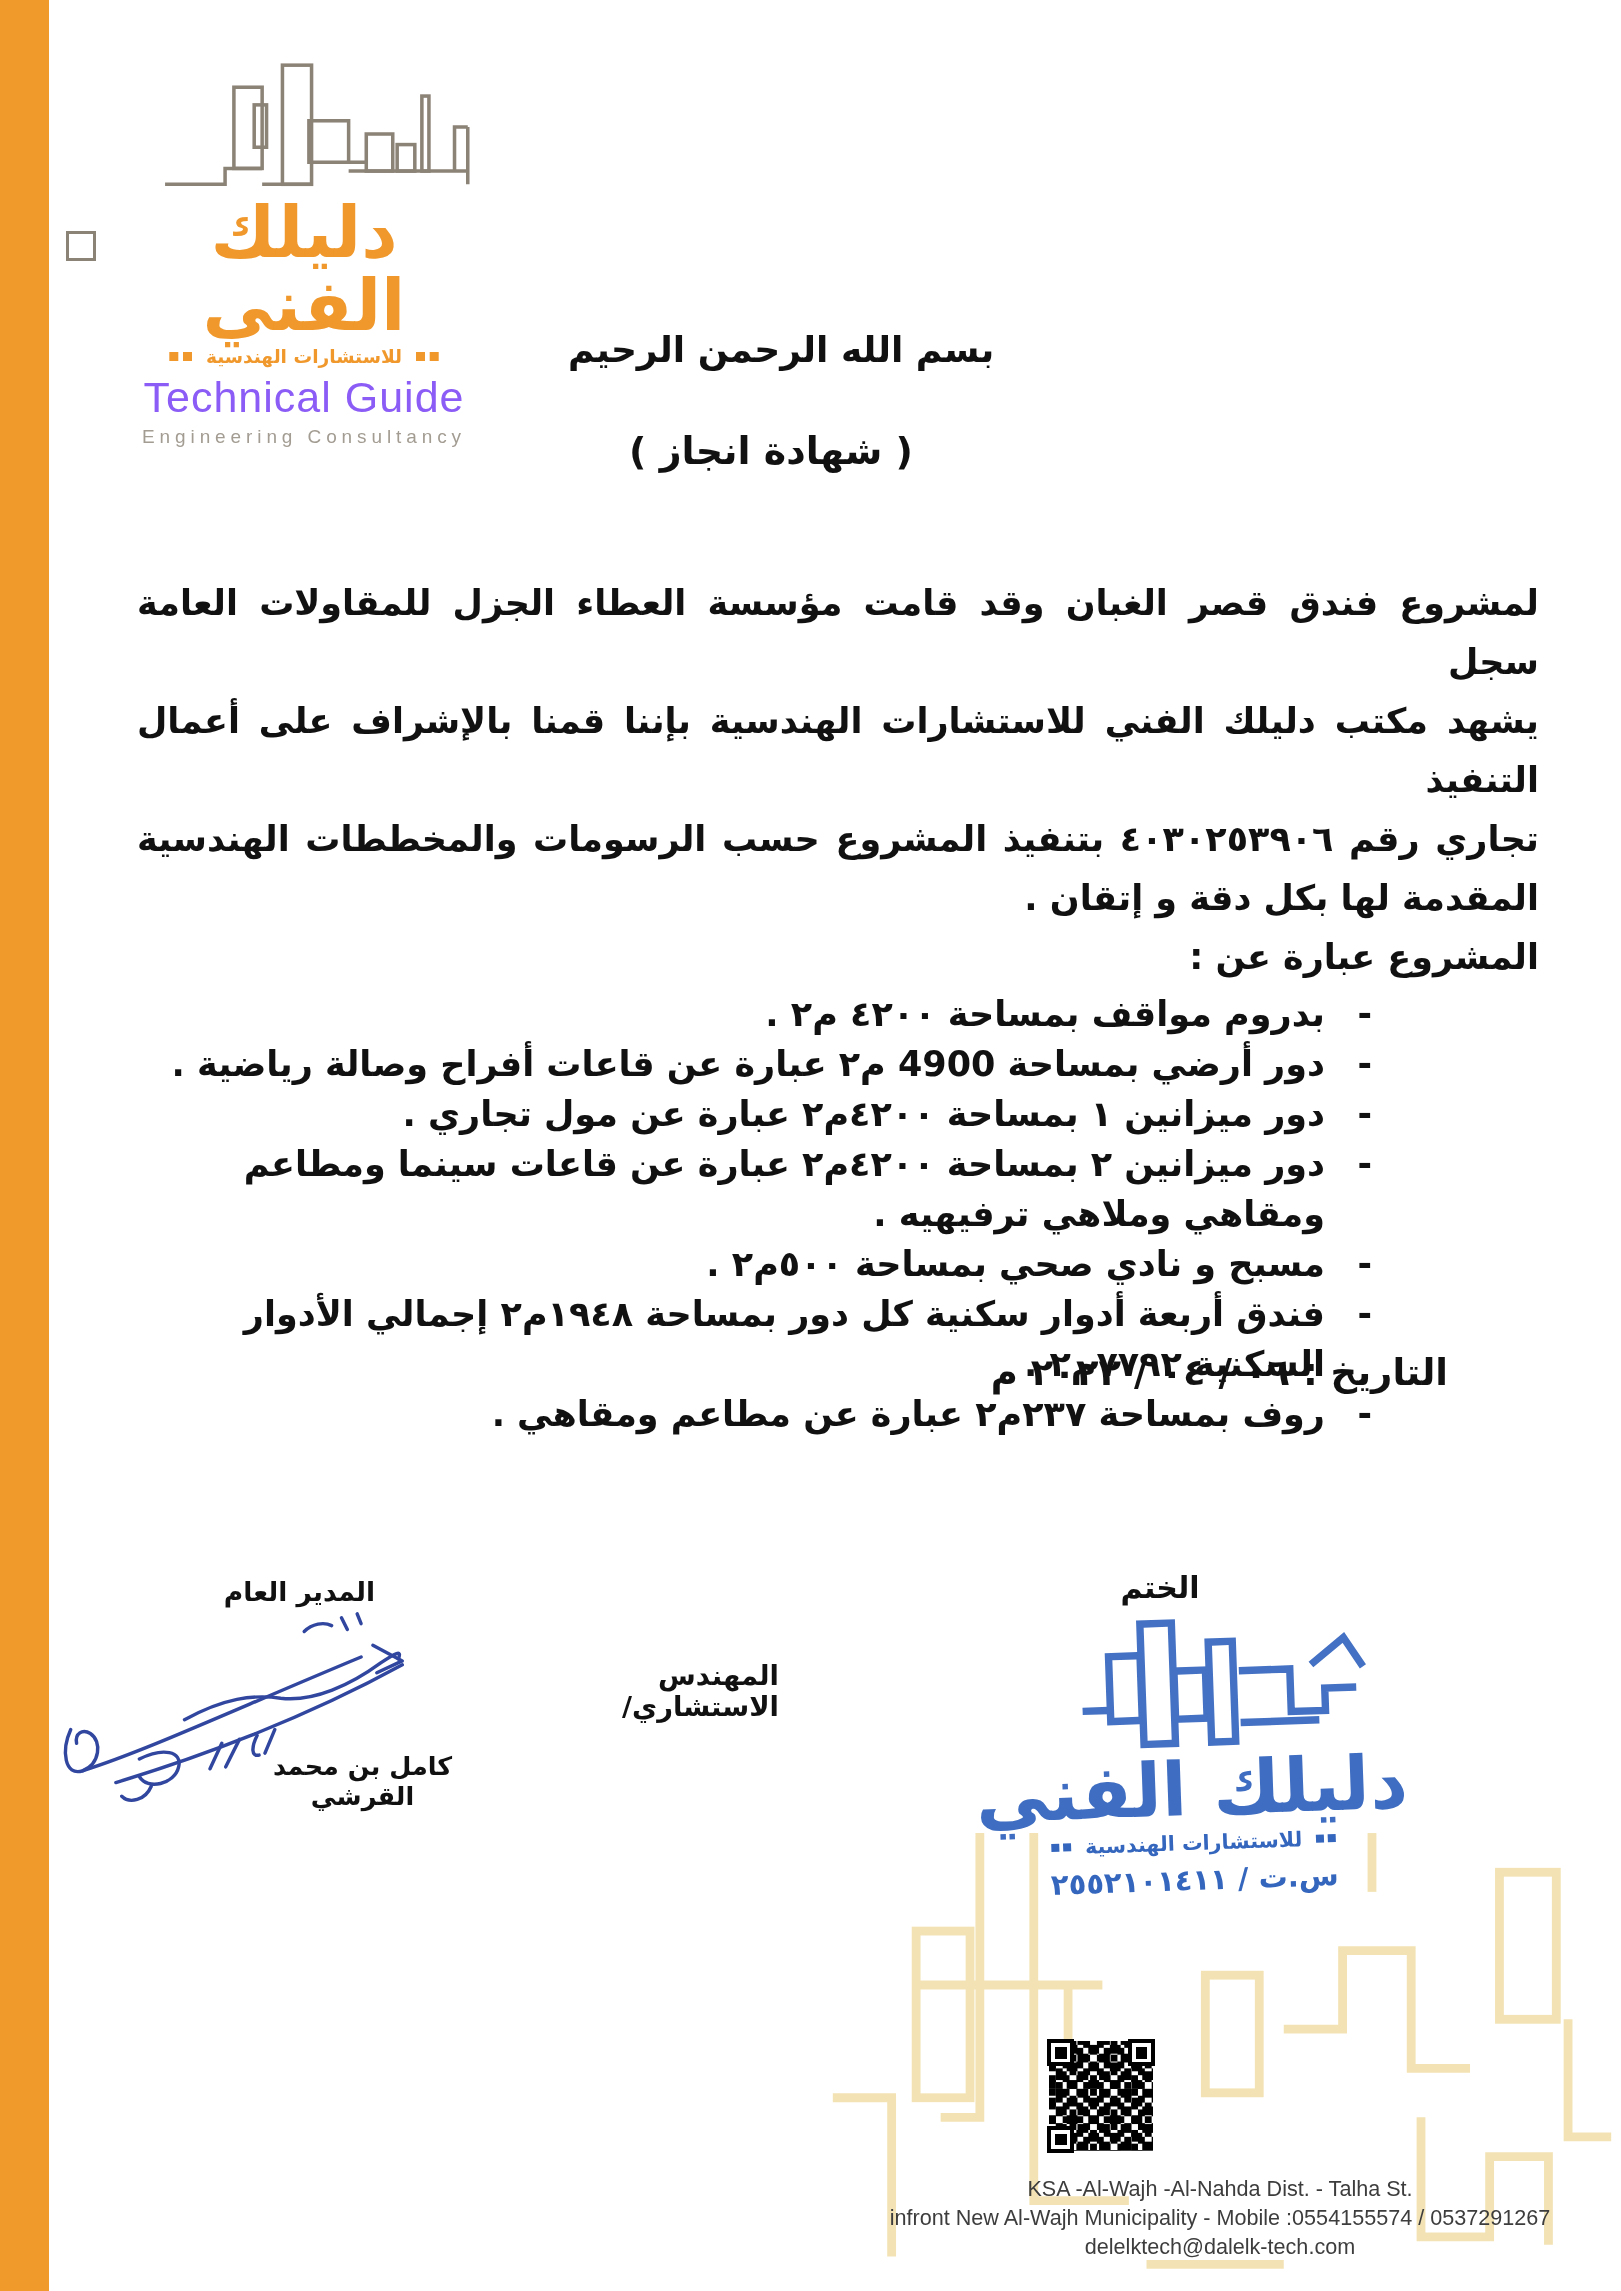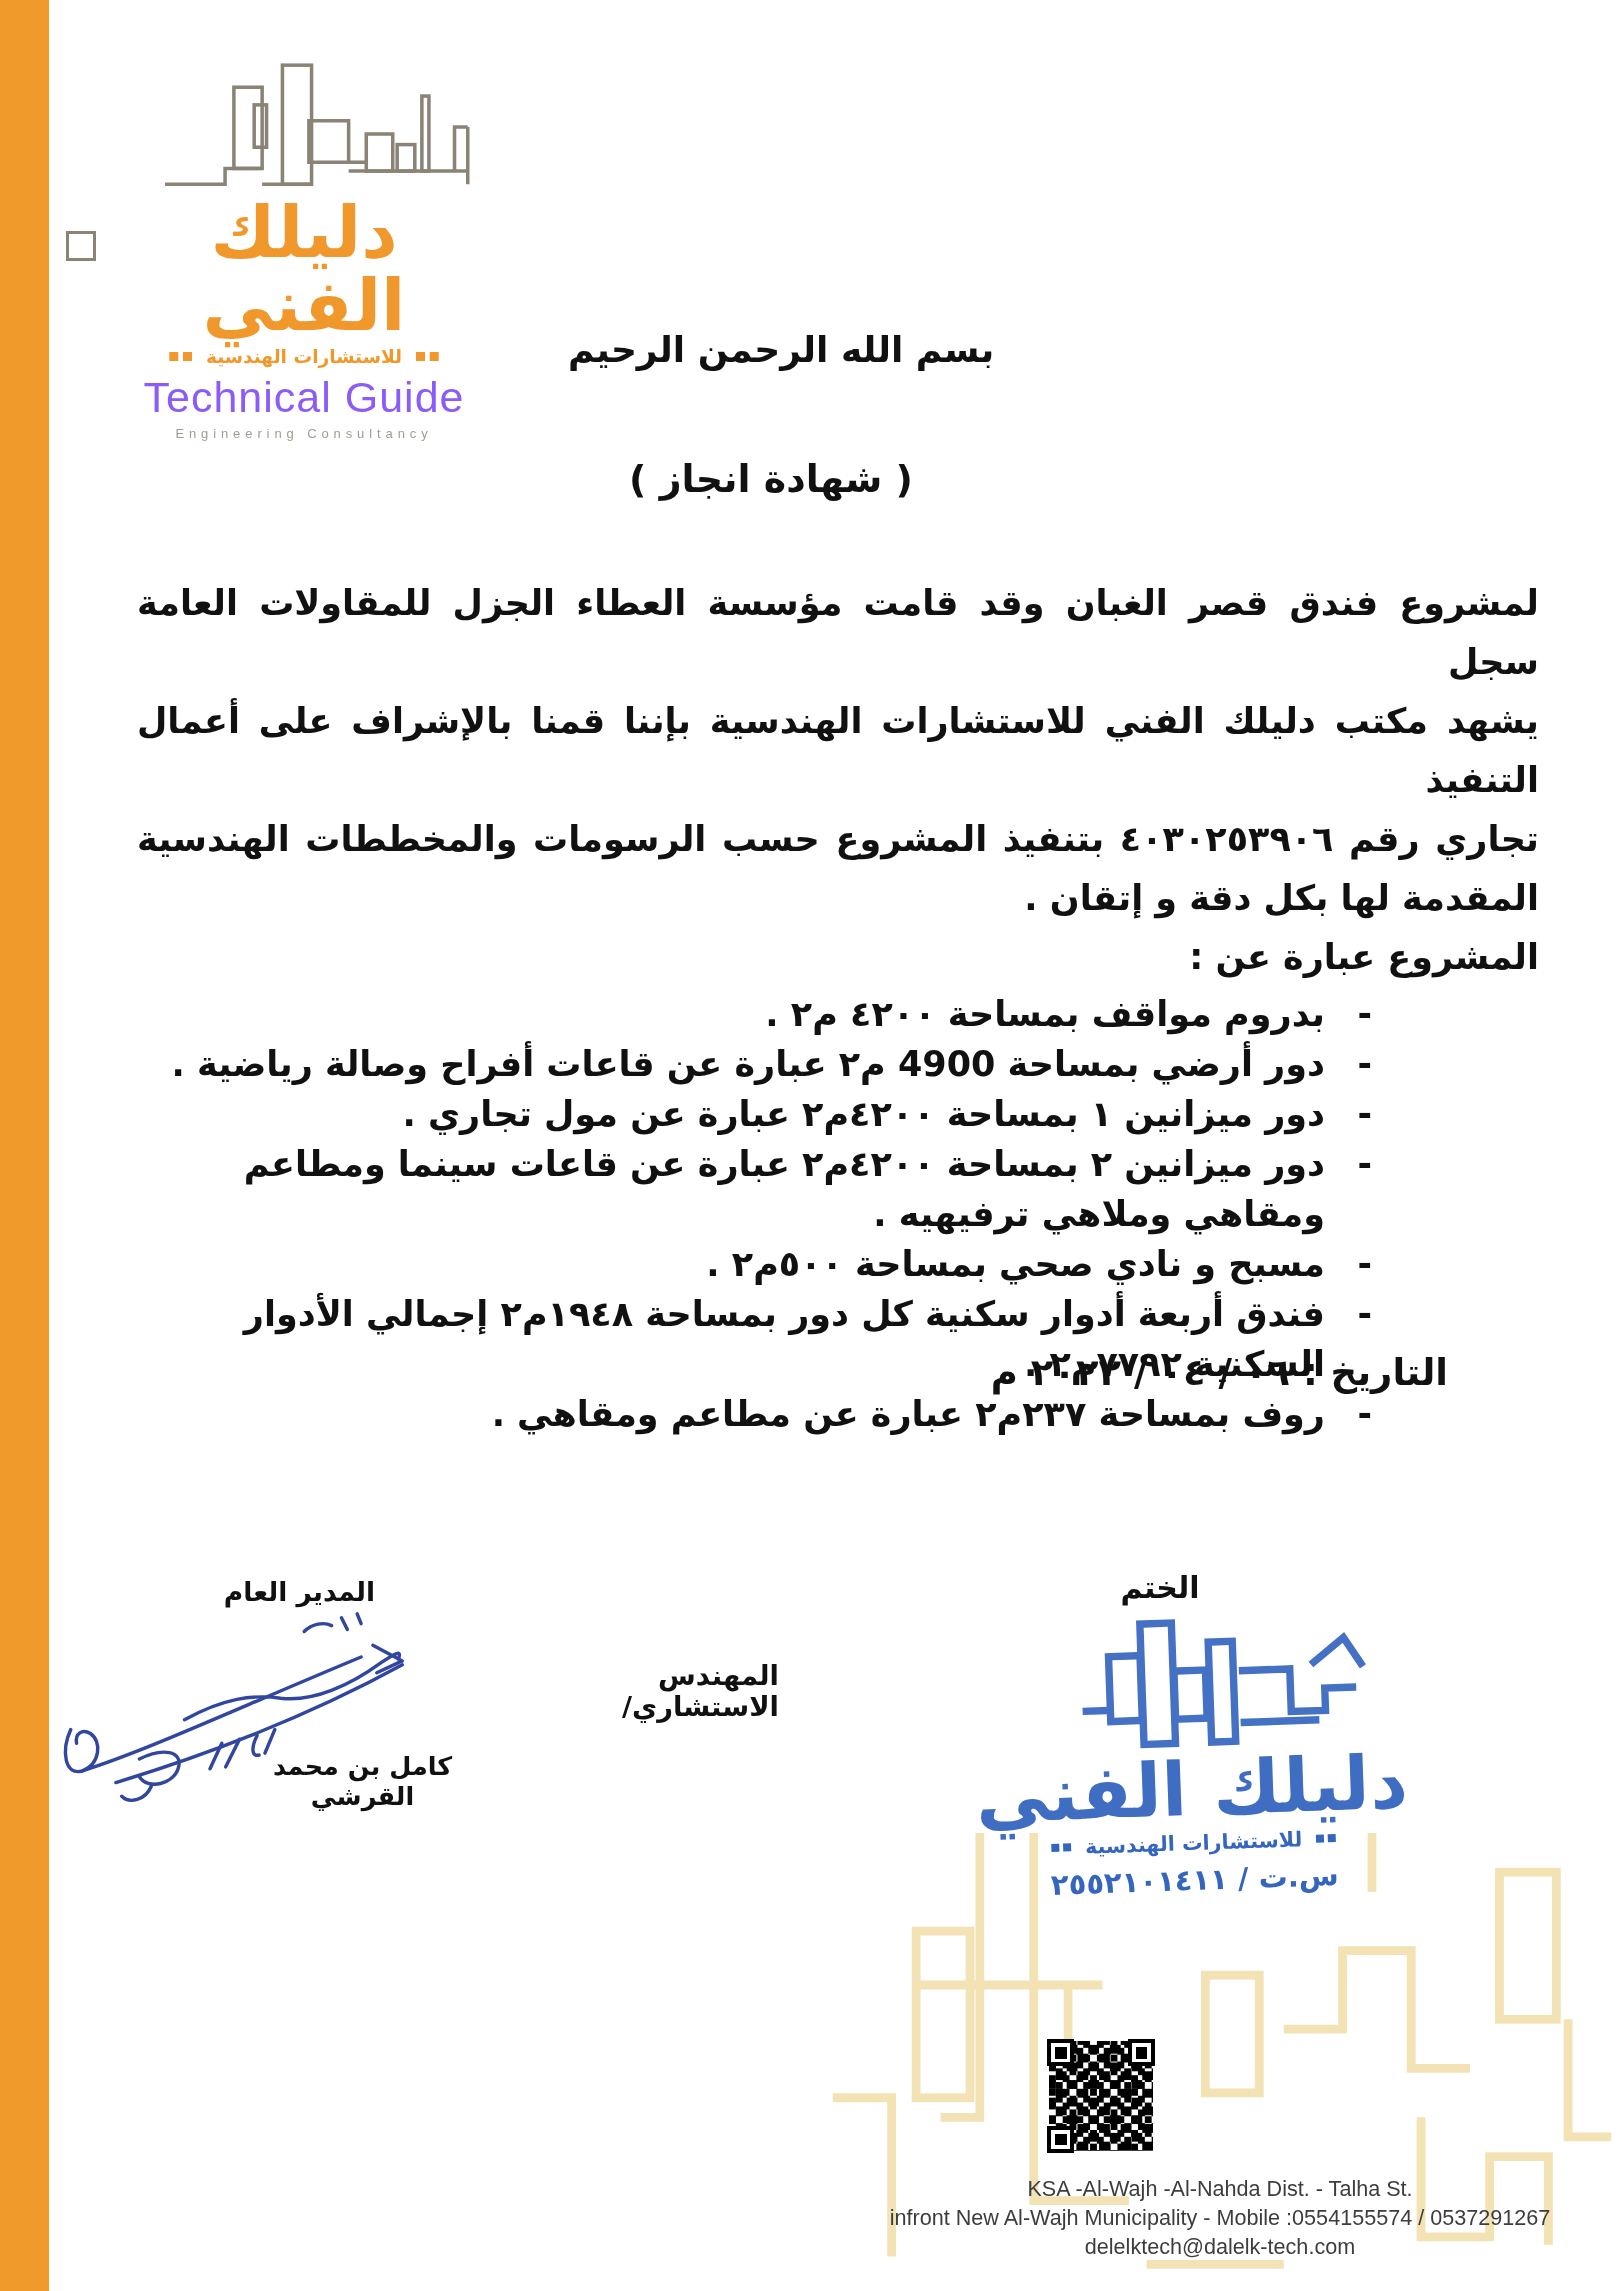--- a/index.html
+++ b/index.html
@@ -11,28 +11,28 @@
   .logo{position:absolute;left:103px;top:27.4px;width:402px;text-align:center;}
   .logo-skyline{display:block;margin:0 auto;width:353px;height:169px;}
   .logo-sq{position:absolute;left:-37px;top:204px;width:23.5px;height:23.5px;border:3.9px solid #8C8377;}
   .logo-ar{font-size:71px;line-height:73px;font-weight:bold;color:#F0982B;letter-spacing:-2px;}
   .logo-tag-row{display:flex;justify-content:center;align-items:center;gap:13.7px;margin-top:3.9px;color:#F0982B;}
   .sq-dots{width:8.8px;height:8.8px;background:#F0982B;box-shadow:13.7px 0 0 #F0982B;display:inline-block;}
   .sq-dots.left{box-shadow:-13.7px 0 0 #F0982B;}
   .logo-tag-ar{font-size:18.6px;font-weight:bold;}
   .logo-en{margin-top:5.9px;font-family:"Liberation Sans",sans-serif;font-size:43px;font-weight:400;
            color:#8b5cf6;letter-spacing:1px;}
-  .logo-en-tag{margin-top:3.9px;font-family:"Liberation Sans",sans-serif;font-size:13px;
+  .logo-en-tag{margin-top:3.9px;font-family:"Liberation Sans",sans-serif;font-size:19px;
                letter-spacing:4.9px;color:#a29c92;}
 
   
   .bismillah{position:absolute;top:329px;left:568px;width:490px;text-align:left;
              font-size:36px;font-weight:bold;}
   .doc-title{position:absolute;top:429px;left:624px;width:294px;text-align:center;
-             font-size:38px;font-weight:bold;margin-top:28px;}
+             font-size:38px;font-weight:bold;}
 
   
   .body-text{position:absolute;top:574px;left:137px;right:82px;direction:rtl;}
   .para-line{font-size:35px;font-weight:bold;line-height:59px;text-align:right;}
   .para .para-line:nth-child(-n+3){text-align:justify;text-align-last:justify;}
   .list-intro{font-size:35px;font-weight:bold;line-height:59px;text-align:right;}
   .bullets{padding-right:167px;margin-top:2px;}
   .bullet{display:flex;font-size:35px;font-weight:bold;line-height:50px;}
   .dash{flex:0 0 47px;}
   .bullet-text{flex:1 1 auto;text-align:right;}

